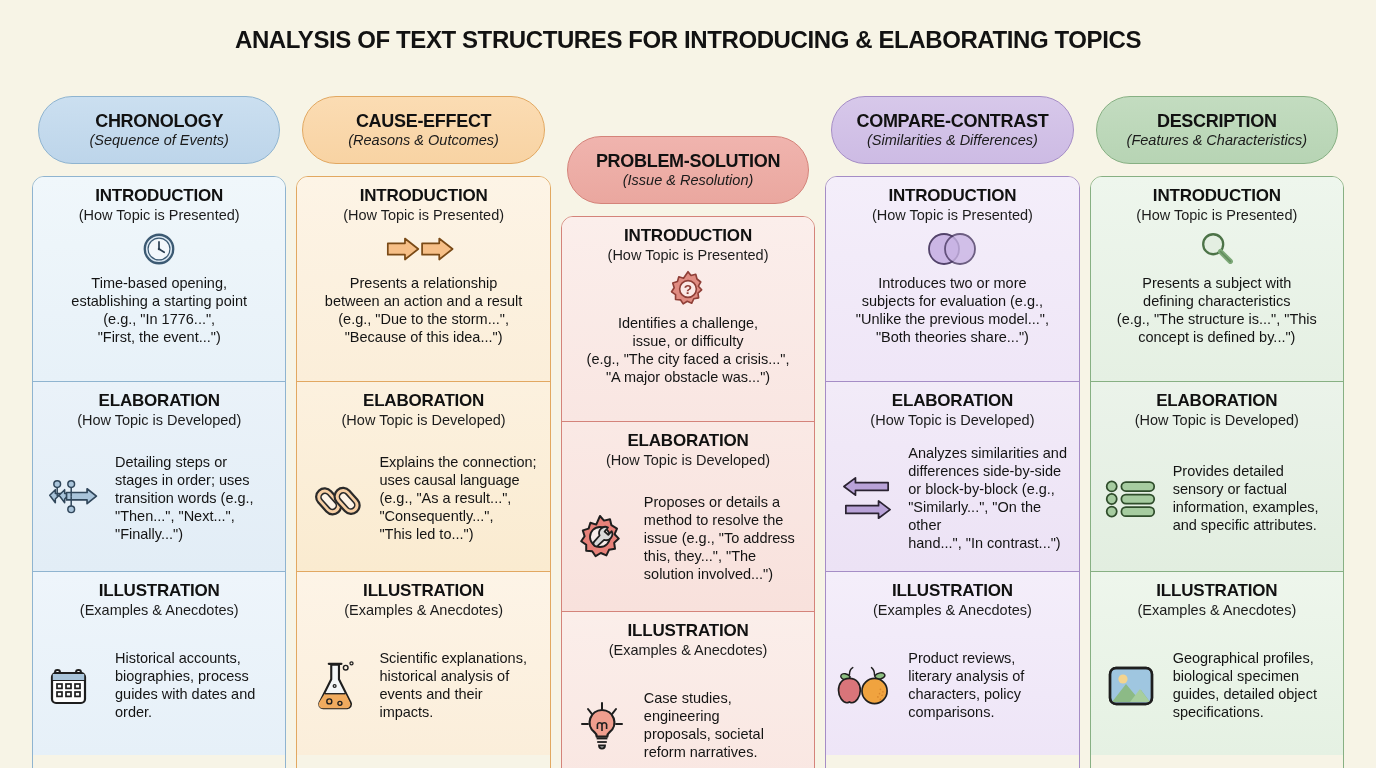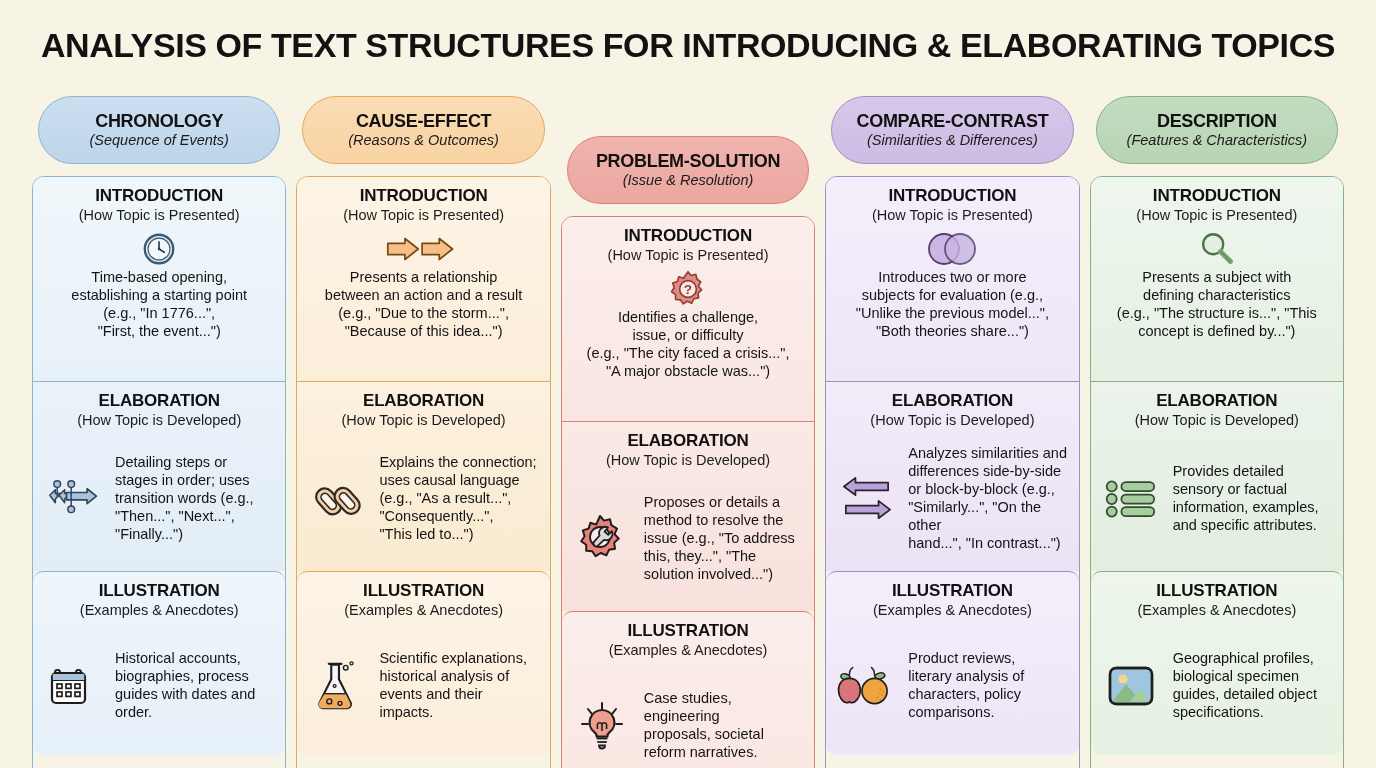--- a/index.html
+++ b/index.html
@@ -13,21 +13,21 @@
     position: relative;
     width: 1376px; height: 768px;
     background: #f7f4e6;
   }
 
   
   .title {
     position: absolute;
     top: 26px; left: 0; width: 1376px;
     text-align: center;
-    font-size: 34px;
+    font-size: 24px;
     font-weight: 700;
     letter-spacing: -0.4px;
     color: #121212;
     white-space: nowrap;
   }
 
   
   .grid {
     position: absolute;
     top: 96px; left: 32px;
@@ -79,21 +79,21 @@
   }
   .cell {
     padding: 10px 10px 10px 10px;
     display: flex;
     flex-direction: column;
     align-items: center;
   }
   .cell + .cell { border-top: 1.4px solid; }
   .cell-intro  { height: 204px; }
   .cell-elab   { height: 190px; }
-  .cell-illus  { height: 184px; border-radius: 10px; }
+  .cell-illus  { height: 184px; }
 
   .cell-title {
     font-size: 17px;
     font-weight: 700;
     color: #111;
     letter-spacing: -0.2px;
     line-height: 1.1;
     text-align: center;
   }
   .cell-sub {
@@ -110,21 +110,21 @@
     flex-direction: column;
     align-items: center;
     margin-top: 6px;
   }
   .intro-icon { height: 40px; display:flex; align-items:center; justify-content:center; }
   .intro-text {
     font-size: 14.5px;
     line-height: 1.24;
     text-align: center;
     color: #141414;
-    margin-top: 0;
+    margin-top: 6px;
     white-space: pre-line;
   }
 
   
   .row-body {
     display: flex;
     align-items: center;
     gap: 10px;
     margin-top: 8px;
     width: 100%;

